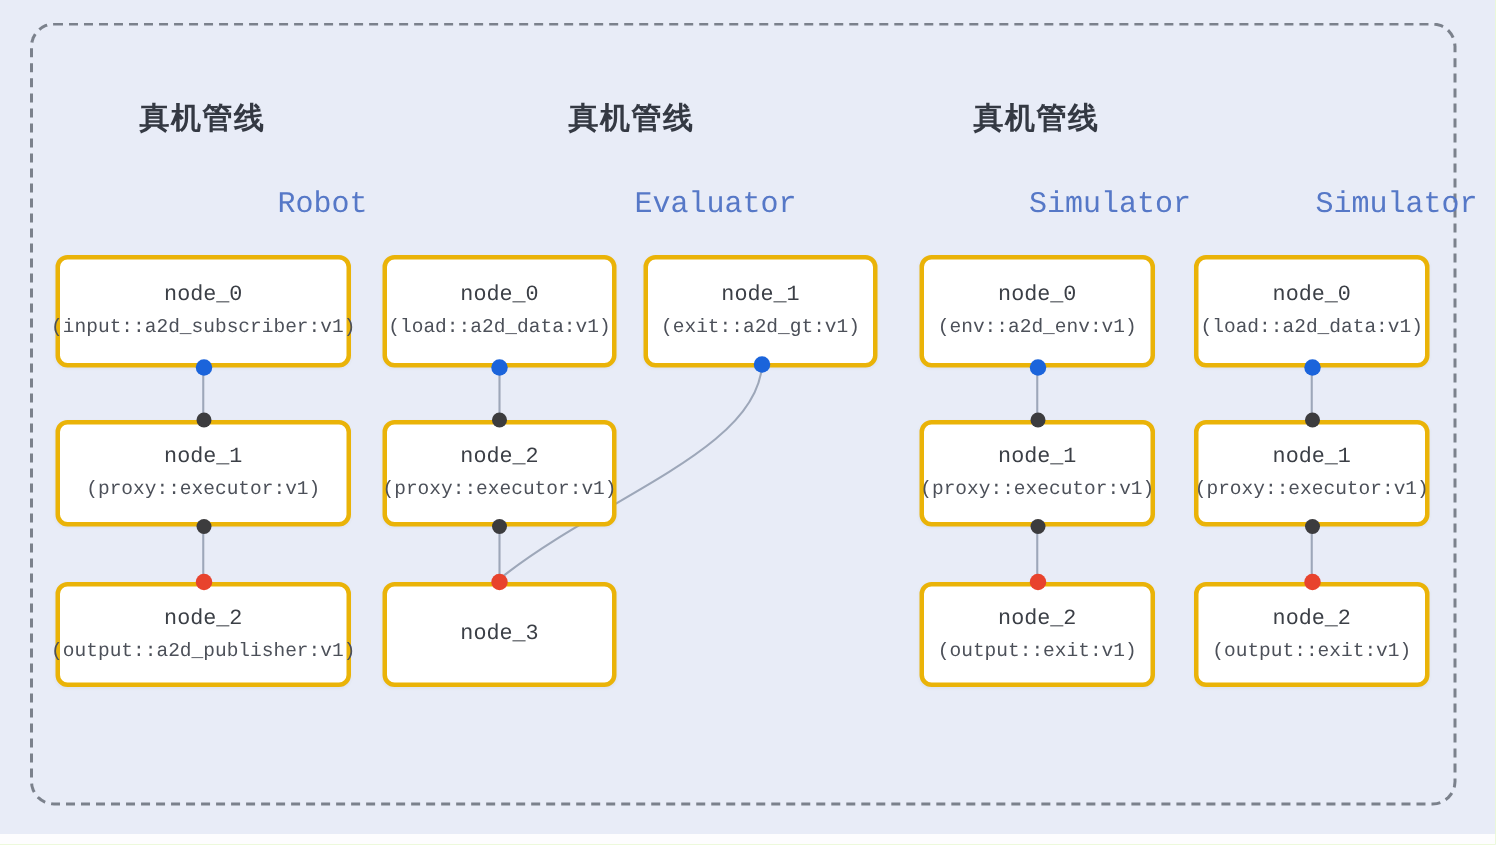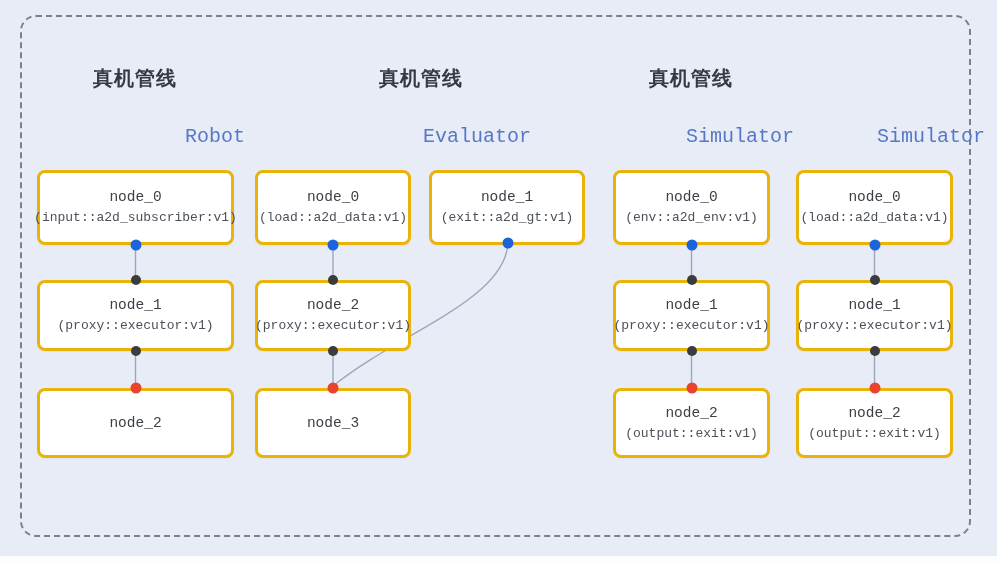--- a/index.html
+++ b/index.html
@@ -68,20 +68,21 @@
   <div class="node-box" style="left:37px;top:170px;width:197px;height:75px;">
     <span class="node-name">node_0</span>
     <span class="node-type">(input::a2d_subscriber:v1)</span>
   </div>
   <div class="node-box" style="left:37px;top:280px;width:197px;height:71px;">
     <span class="node-name">node_1</span>
     <span class="node-type">(proxy::executor:v1)</span>
   </div>
   <div class="node-box" style="left:37px;top:388px;width:197px;height:70px;">
     <span class="node-name">node_2</span>
+    <span class="node-type">(output::a2d_publisher:v1)</span>
   </div>
 
   <div class="node-box" style="left:255px;top:170px;width:156px;height:75px;">
     <span class="node-name">node_0</span>
     <span class="node-type">(load::a2d_data:v1)</span>
   </div>
   <div class="node-box" style="left:429px;top:170px;width:156px;height:75px;">
     <span class="node-name">node_1</span>
     <span class="node-type">(exit::a2d_gt:v1)</span>
   </div>

